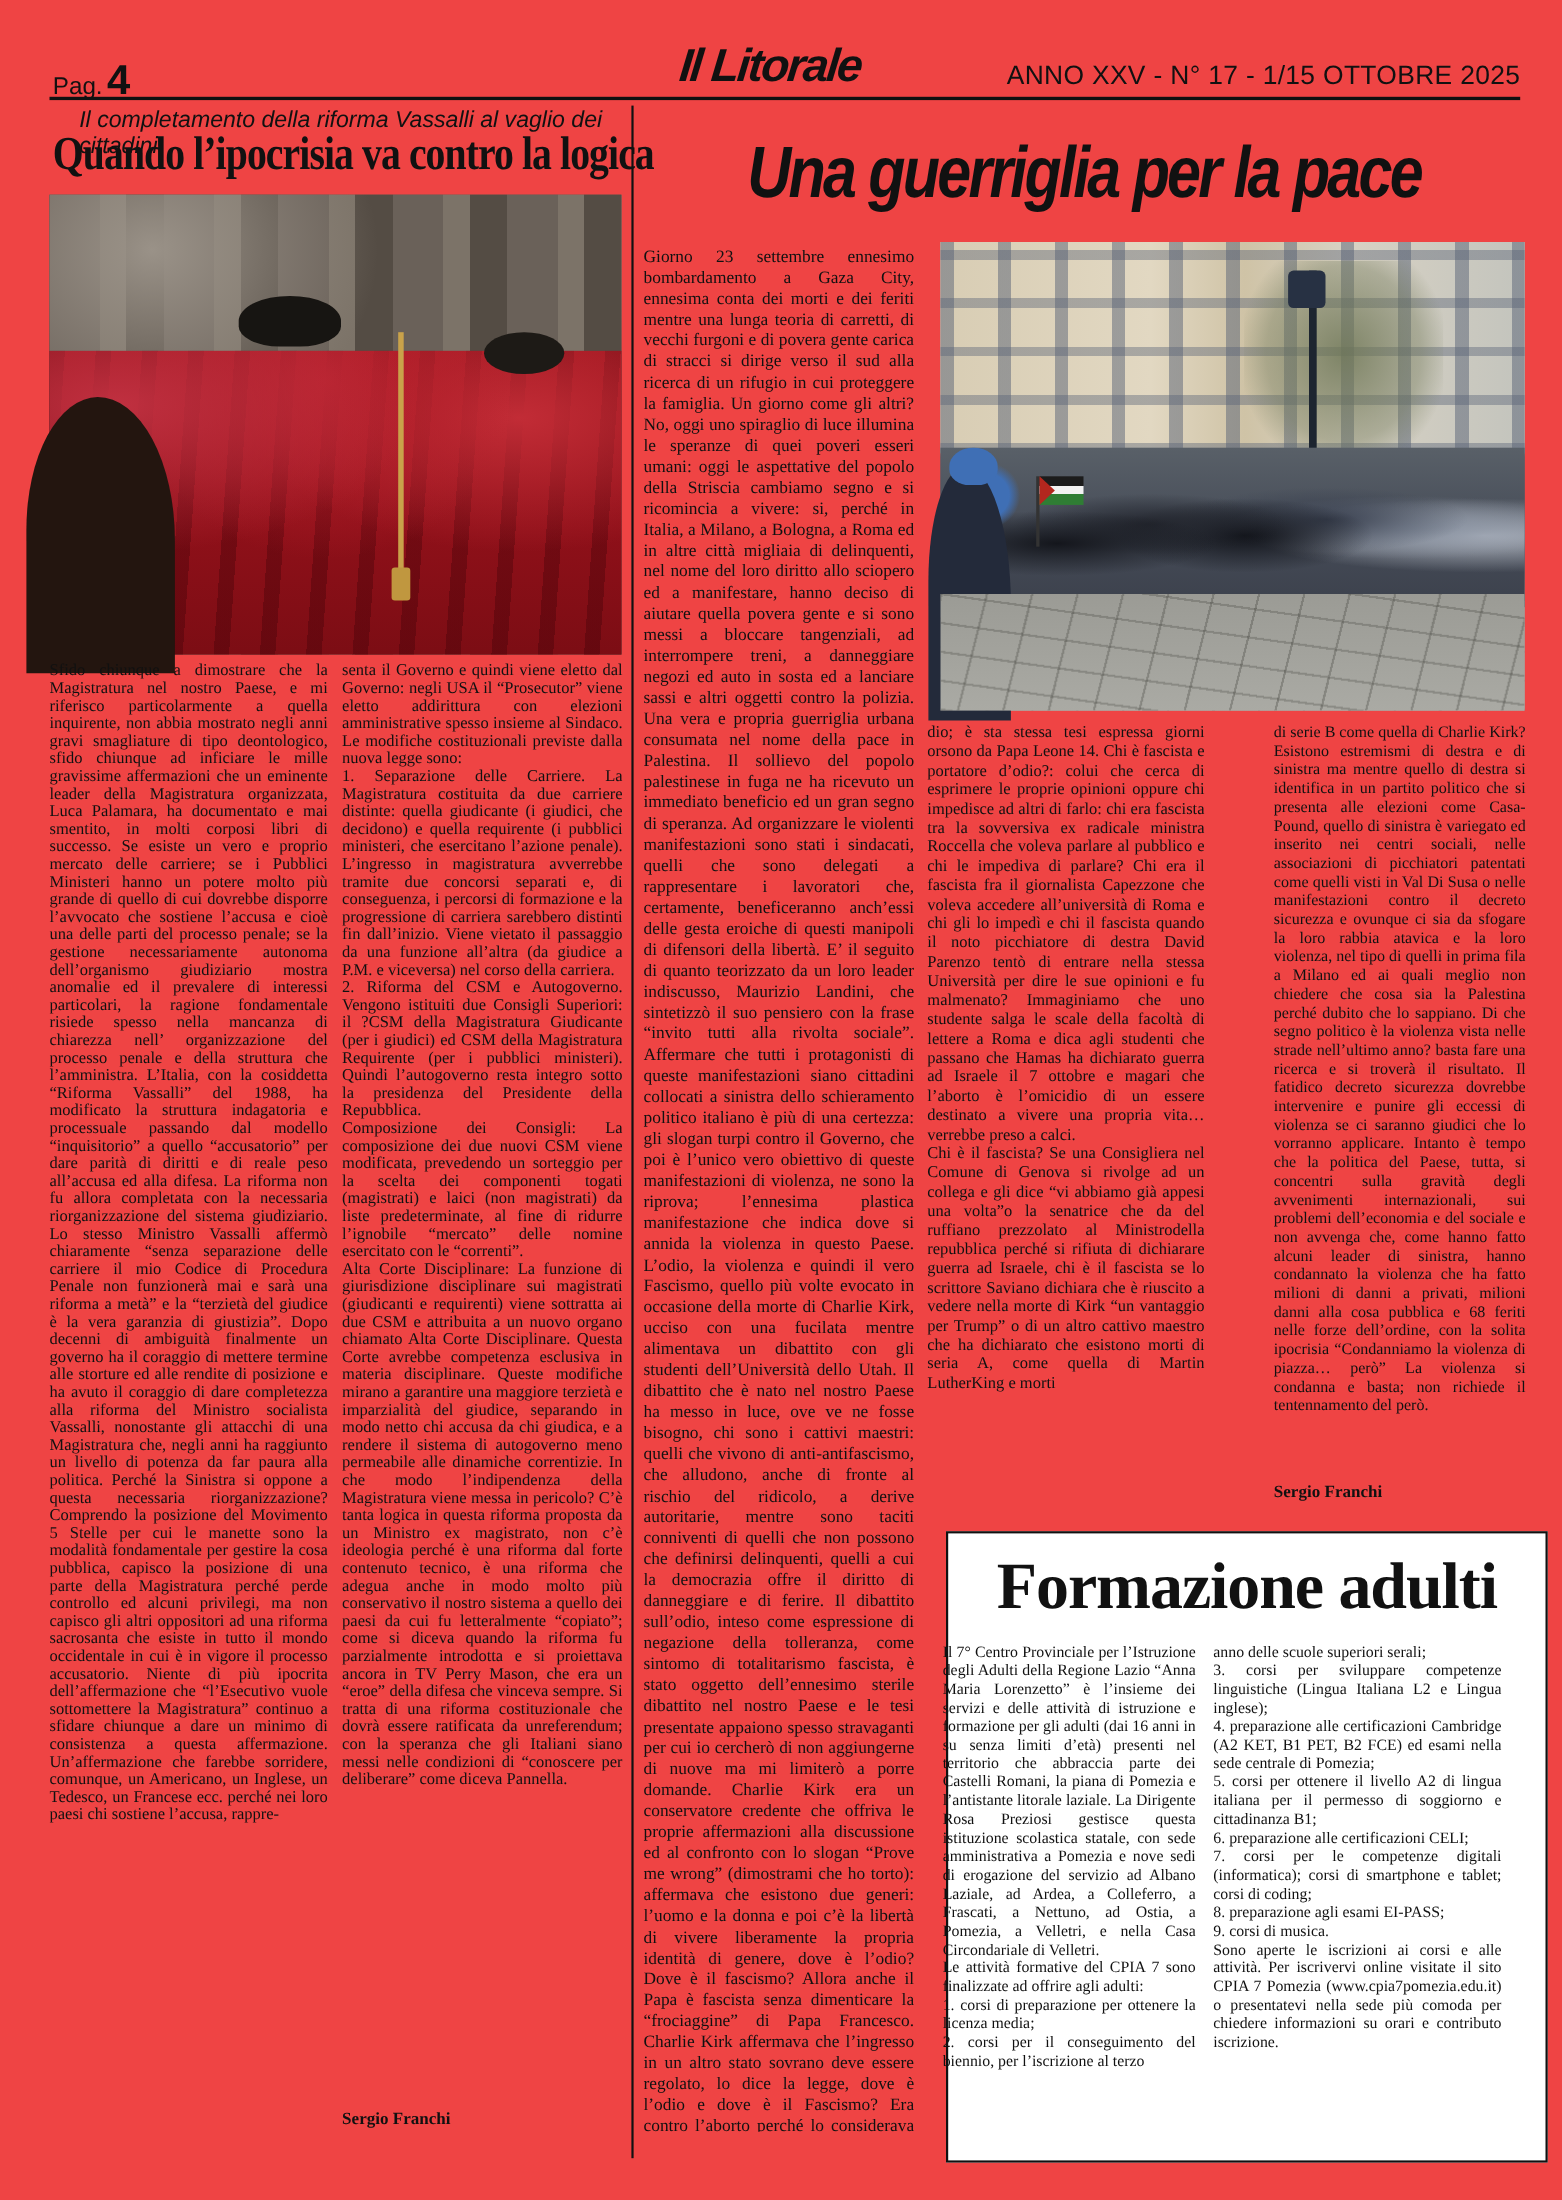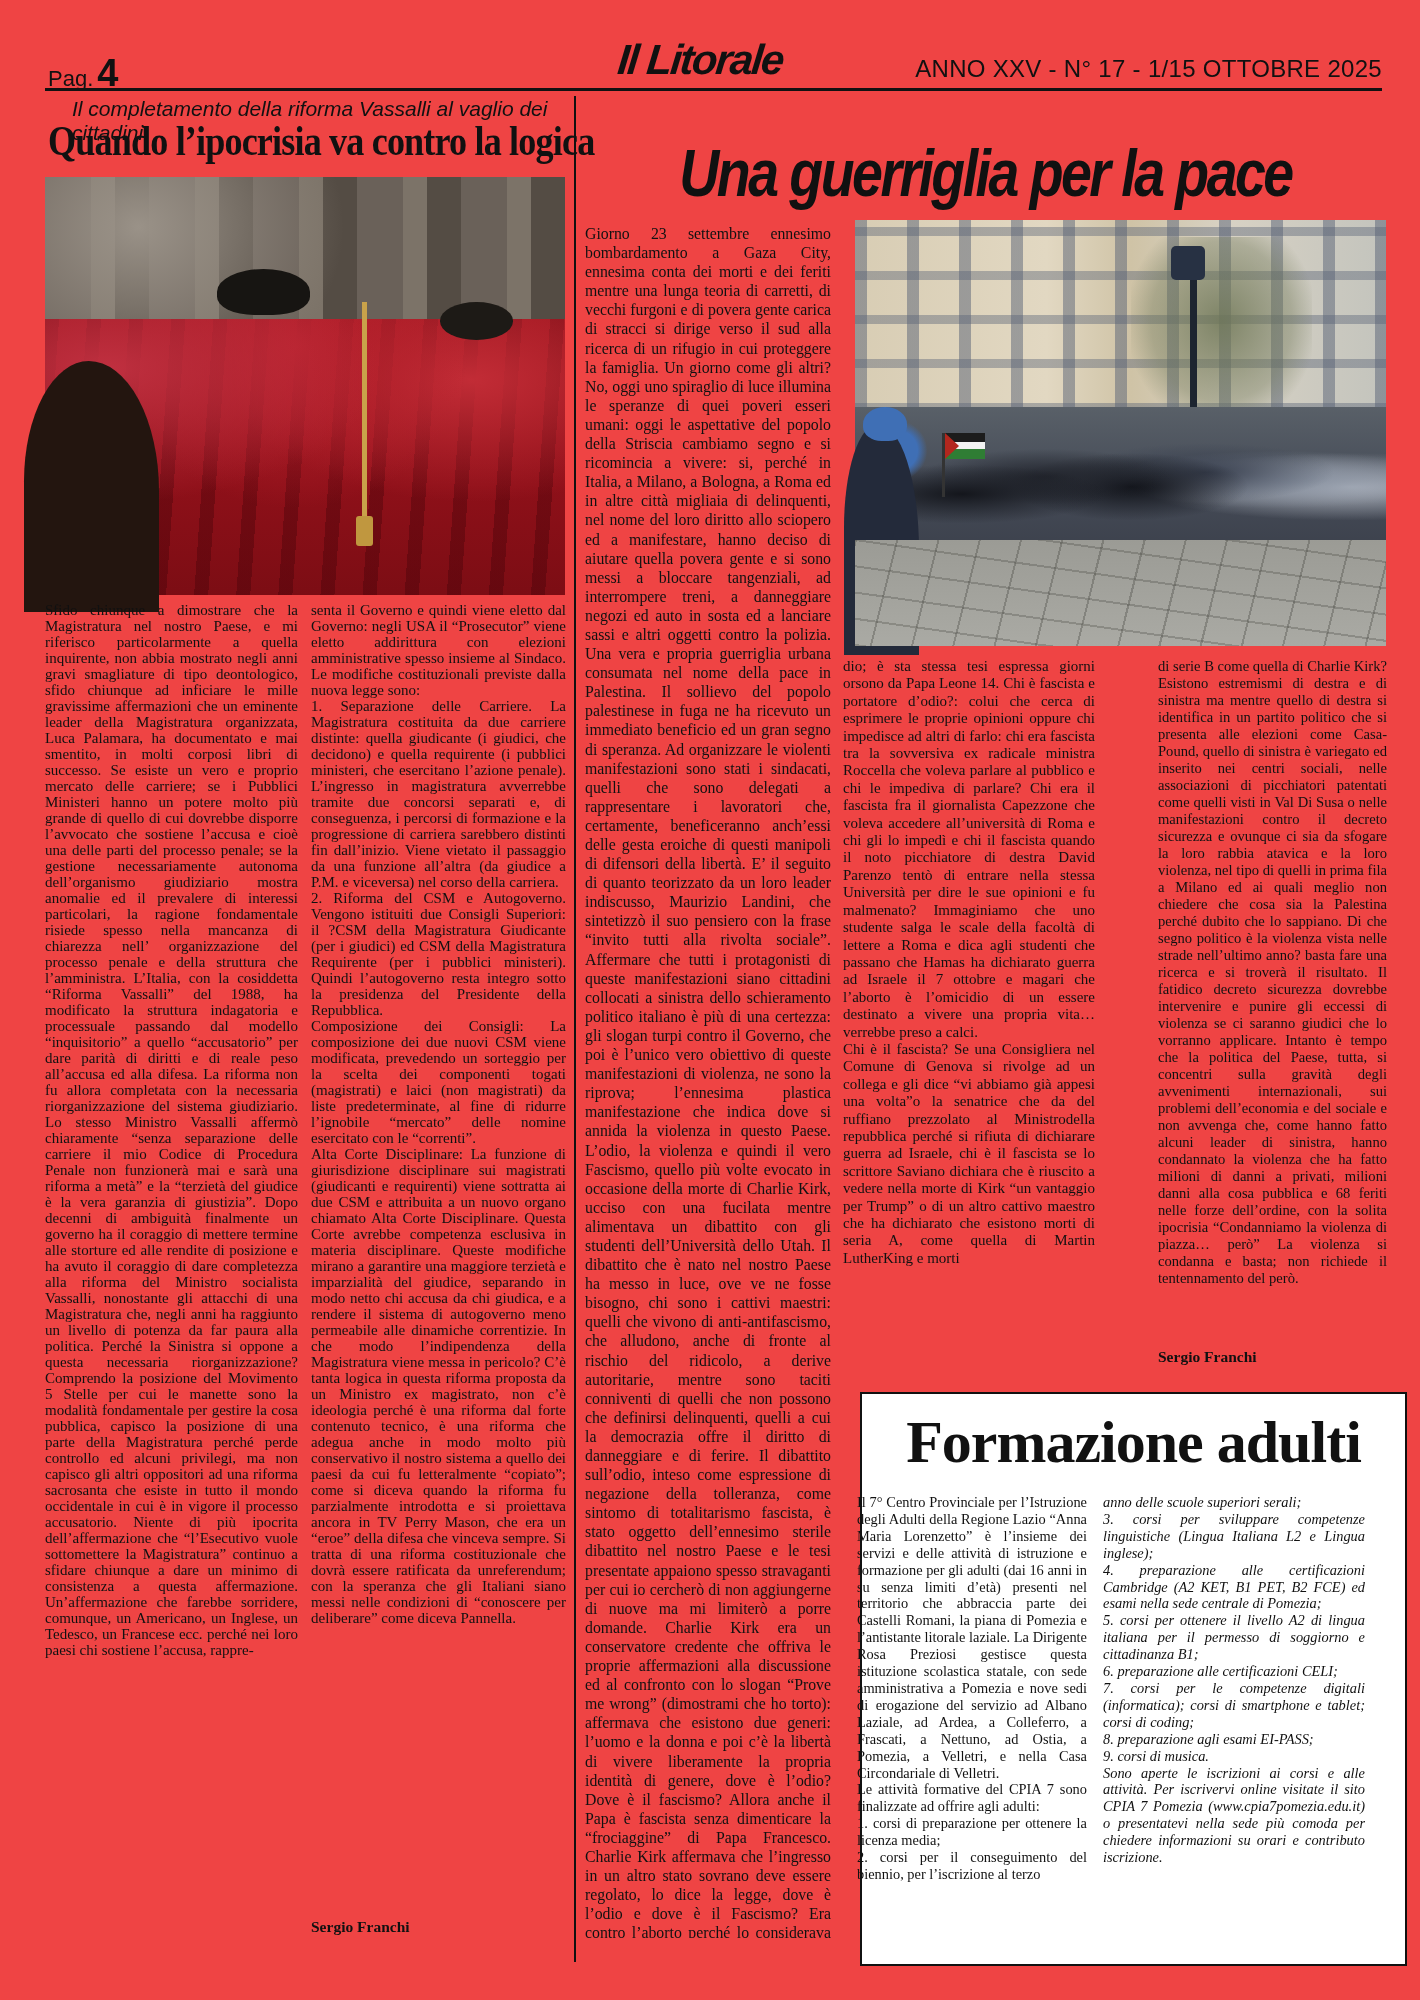--- a/index.html
+++ b/index.html
@@ -11,21 +11,21 @@
   .pag-num{font-family:"Liberation Sans","DejaVu Sans",sans-serif;font-size:38px;font-weight:bold;}
   .masthead{font-family:"Liberation Sans","DejaVu Sans",sans-serif;font-size:42px;font-weight:900;
             font-style:italic;letter-spacing:-2px;transform:skewX(-6deg);}
   .issue{font-family:"Liberation Sans","DejaVu Sans",sans-serif;font-size:24px;letter-spacing:.3px;}
   .rule{background:#111;}
   
   .kicker-left{font-family:"Liberation Sans","DejaVu Sans",sans-serif;font-style:italic;font-size:21px;margin-left:18px;}
   .kicker-right{font-family:"Liberation Sans","DejaVu Sans",sans-serif;font-size:22.5px;text-align:center;}
   .headline-left{font-size:43px;font-weight:bold;white-space:nowrap;letter-spacing:-1px;
                  transform:scaleX(.84);transform-origin:0 50%;}
-  .headline-right{text-align:center;margin-top:17px;}
+  .headline-right{text-align:center;}
   .headline-right span{display:inline-block;font-family:"Liberation Sans","DejaVu Sans",sans-serif;
                  font-weight:900;font-style:italic;font-size:66px;letter-spacing:-3px;white-space:nowrap;
                  transform:scaleX(.84);transform-origin:50% 50%;}
   .headline-form{font-size:60px;font-weight:bold;text-align:center;letter-spacing:-1px;}
   
   .col{position:absolute;text-align:justify;overflow:hidden;white-space:pre-line;hyphens:auto;}
   .c-left{font-size:15px;line-height:16px;}
   .c-r1{font-size:15.8px;line-height:19.1px;}
   .c-r2{font-size:15px;line-height:17.4px;}
   .c-r3{font-size:14.6px;line-height:17px;}
@@ -150,21 +150,21 @@
   <div class="col c-r3" style="left:1158px;top:658px;width:229px;height:688px;">di serie B come quella di Charlie Kirk? Esistono estremismi di destra e di sinistra ma mentre quello di destra si identifica in un partito politico che si presenta alle elezioni come Casa-Pound, quello di sinistra è variegato ed inserito nei centri sociali, nelle associazioni di picchiatori patentati come quelli visti in Val Di Susa o nelle manifestazioni contro il decreto sicurezza e ovunque ci sia da sfogare la loro rabbia atavica e la loro violenza, nel tipo di quelli in prima fila a Milano ed ai quali meglio non chiedere che cosa sia la Palestina perché dubito che lo sappiano. Di che segno politico è la violenza vista nelle strade nell’ultimo anno? basta fare una ricerca e si troverà il risultato. Il fatidico decreto sicurezza dovrebbe intervenire e punire gli eccessi di violenza se ci saranno giudici che lo vorranno applicare. Intanto è tempo che la politica del Paese, tutta, si concentri sulla gravità degli avvenimenti internazionali, sui problemi dell’economia e del sociale e non avvenga che, come hanno fatto alcuni leader di sinistra, hanno condannato la violenza che ha fatto milioni di danni a privati, milioni danni alla cosa pubblica e 68 feriti nelle forze dell’ordine, con la solita ipocrisia “Condanniamo la violenza di piazza… però” La violenza si condanna e basta; non richiede il tentennamento del però.</div>
   <div class="byline" style="left:1158px;top:1348px;width:229px;">Sergio Franchi</div>
 
   <div class="formbox" style="left:840px;top:1392px;width:543px;height:570px;margin-left:20px;">
     <div class="headline-form" style="margin-top:14px;">Formazione adulti</div>
   </div>
   <div class="col c-form" style="left:857px;top:1494px;width:230px;height:455px;">Il 7° Centro Provinciale per l’Istruzione degli Adulti della Regione Lazio “Anna Maria Lorenzetto” è l’insieme dei servizi e delle attività di istruzione e formazione per gli adulti (dai 16 anni in su senza limiti d’età) presenti nel territorio che abbraccia parte dei Castelli Romani, la piana di Pomezia e l’antistante litorale laziale. La Dirigente Rosa Preziosi gestisce questa istituzione scolastica statale, con sede amministrativa a Pomezia e nove sedi di erogazione del servizio ad Albano Laziale, ad Ardea, a Colleferro, a Frascati, a Nettuno, ad Ostia, a Pomezia, a Velletri, e nella Casa Circondariale di Velletri.
 Le attività formative del CPIA 7 sono finalizzate ad offrire agli adulti:
 1. corsi di preparazione per ottenere la licenza media;
 2. corsi per il conseguimento del biennio, per l’iscrizione al terzo</div>
-  <div class="col c-form" style="left:1103px;top:1494px;width:262px;height:455px;font-style:italic;">anno delle scuole superiori serali;
+  <div class="col c-form" style="left:1103px;top:1494px;width:262px;height:455px;">anno delle scuole superiori serali;
 3. corsi per sviluppare competenze linguistiche (Lingua Italiana L2 e Lingua inglese);
 4. preparazione alle certificazioni Cambridge (A2 KET, B1 PET, B2 FCE) ed esami nella sede centrale di Pomezia;
 5. corsi per ottenere il livello A2 di lingua italiana per il permesso di soggiorno e cittadinanza B1;
 6. preparazione alle certificazioni CELI;
 7. corsi per le competenze digitali (informatica); corsi di smartphone e tablet; corsi di coding;
 8. preparazione agli esami EI-PASS;
 9. corsi di musica.
 Sono aperte le iscrizioni ai corsi e alle attività. Per iscrivervi online visitate il sito  CPIA 7 Pomezia (www.cpia7pomezia.edu.it) o presentatevi nella sede più comoda per chiedere informazioni su orari e contributo iscrizione.</div>
 
 </div>

